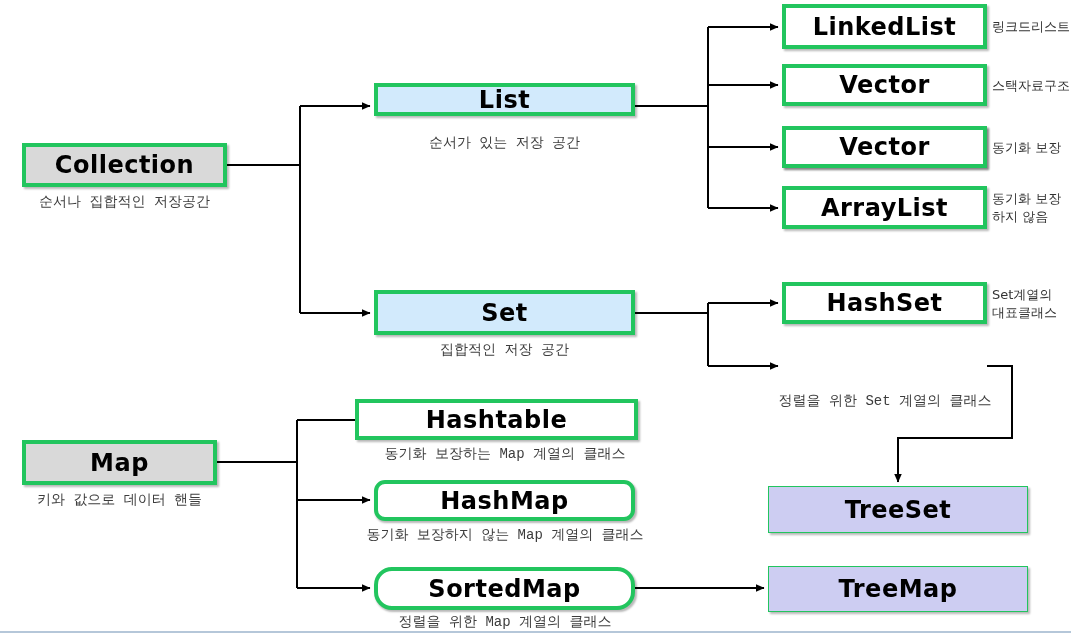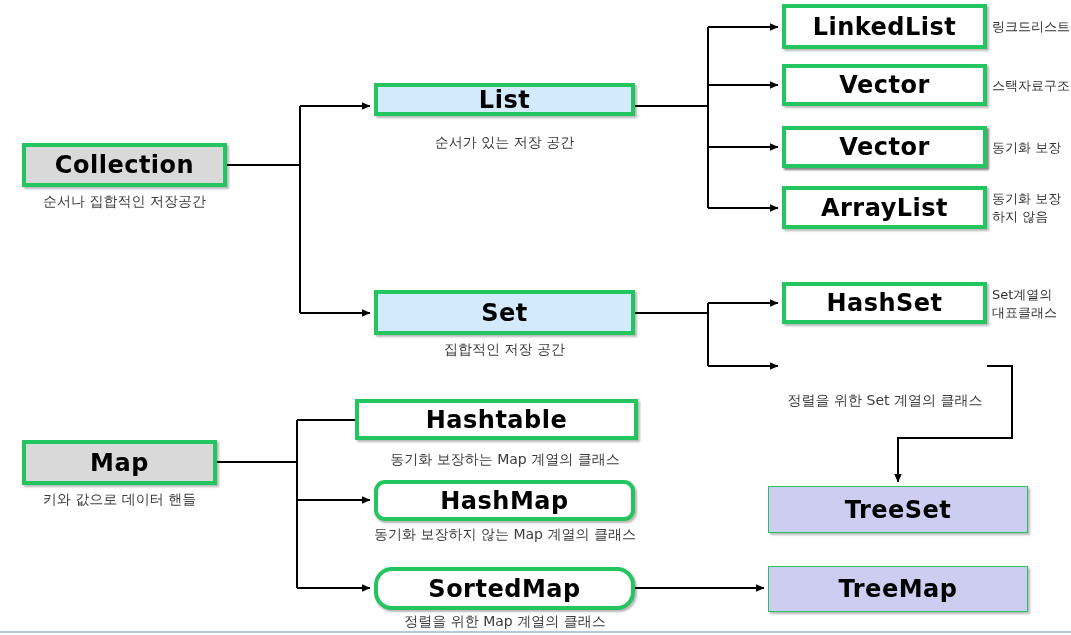--- a/index.html
+++ b/index.html
@@ -19,21 +19,21 @@
     font-weight:bold;font-size:24px;color:#000;
     letter-spacing:0.5px;
     box-shadow:1.5px 2px 2px rgba(0,0,0,0.28);
     background:#fff;
   }
   .node.root{background:#d9d9d9;}
   .node.iface{background:#d2eafc;}
   .node.tree{background:#cdcdf2;border-width:1px;}
   .caption{
     position:absolute;text-align:center;
-    font-size:14px;color:#3c3c3c;
+    font-size:14px;color:#3c3c3c;font-family:Liberation Mono, monospace;
   }
   .side-note{
     position:absolute;text-align:left;
     font-size:13px;color:#333;line-height:1.35;
     white-space:pre-line;
   }
   .bottom-rule{
     position:absolute;left:0;top:631px;width:1071px;height:2px;
     background:#b5c7d9;
   }
@@ -105,21 +105,21 @@
   <div class="side-note" style="left:992px;top:190px;width:85px;">동기화 보장
 하지 않음</div>
 
   <div class="node" style="left:782px;top:282px;width:205px;height:42px;">HashSet</div>
   <div class="side-note" style="left:992px;top:286px;width:85px;">Set계열의
 대표클래스</div>
 
   <div class="caption" style="left:760px;top:392px;width:250px;">정렬을 위한 Set 계열의 클래스</div>
 
   <div class="node" style="left:355px;top:399px;width:283px;height:41px;">Hashtable</div>
-  <div class="caption" style="left:360px;top:445px;width:290px;margin-top:6px;">동기화 보장하는 Map 계열의 클래스</div>
+  <div class="caption" style="left:360px;top:445px;width:290px;">동기화 보장하는 Map 계열의 클래스</div>
 
   <div class="node" style="left:374px;top:480px;width:261px;height:41px;border-radius:11px;">HashMap</div>
   <div class="caption" style="left:360px;top:526px;width:290px;">동기화 보장하지 않는 Map 계열의 클래스</div>
 
   <div class="node" style="left:374px;top:567px;width:261px;height:43px;border-radius:18px;">SortedMap</div>
   <div class="caption" style="left:360px;top:613px;width:290px;">정렬을 위한 Map 계열의 클래스</div>
 
   <div class="node tree" style="left:768px;top:566px;width:260px;height:46px;">TreeMap</div>
 
   <div class="node tree" style="left:768px;top:486px;width:260px;height:47px;">TreeSet</div>

